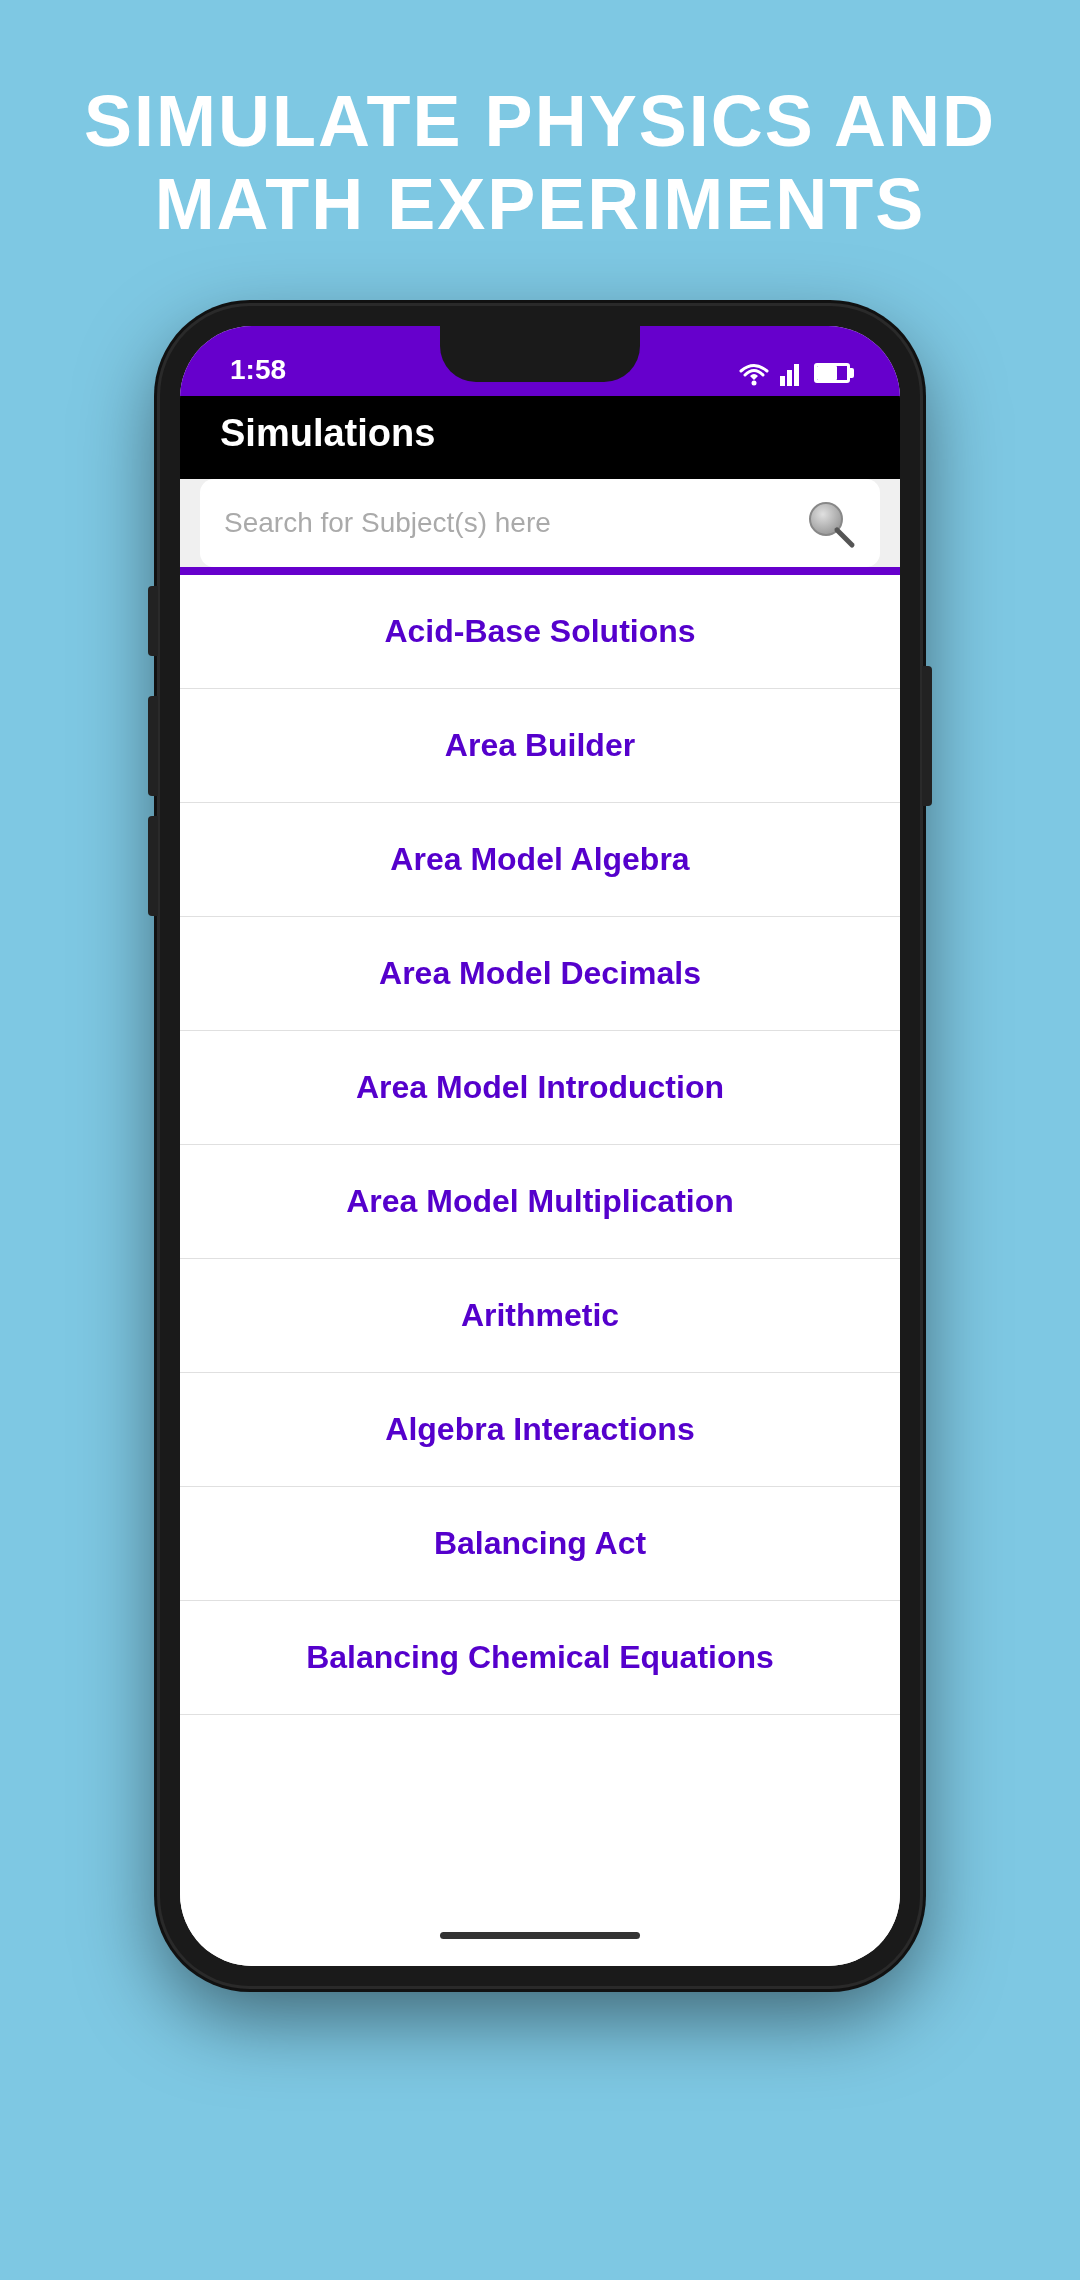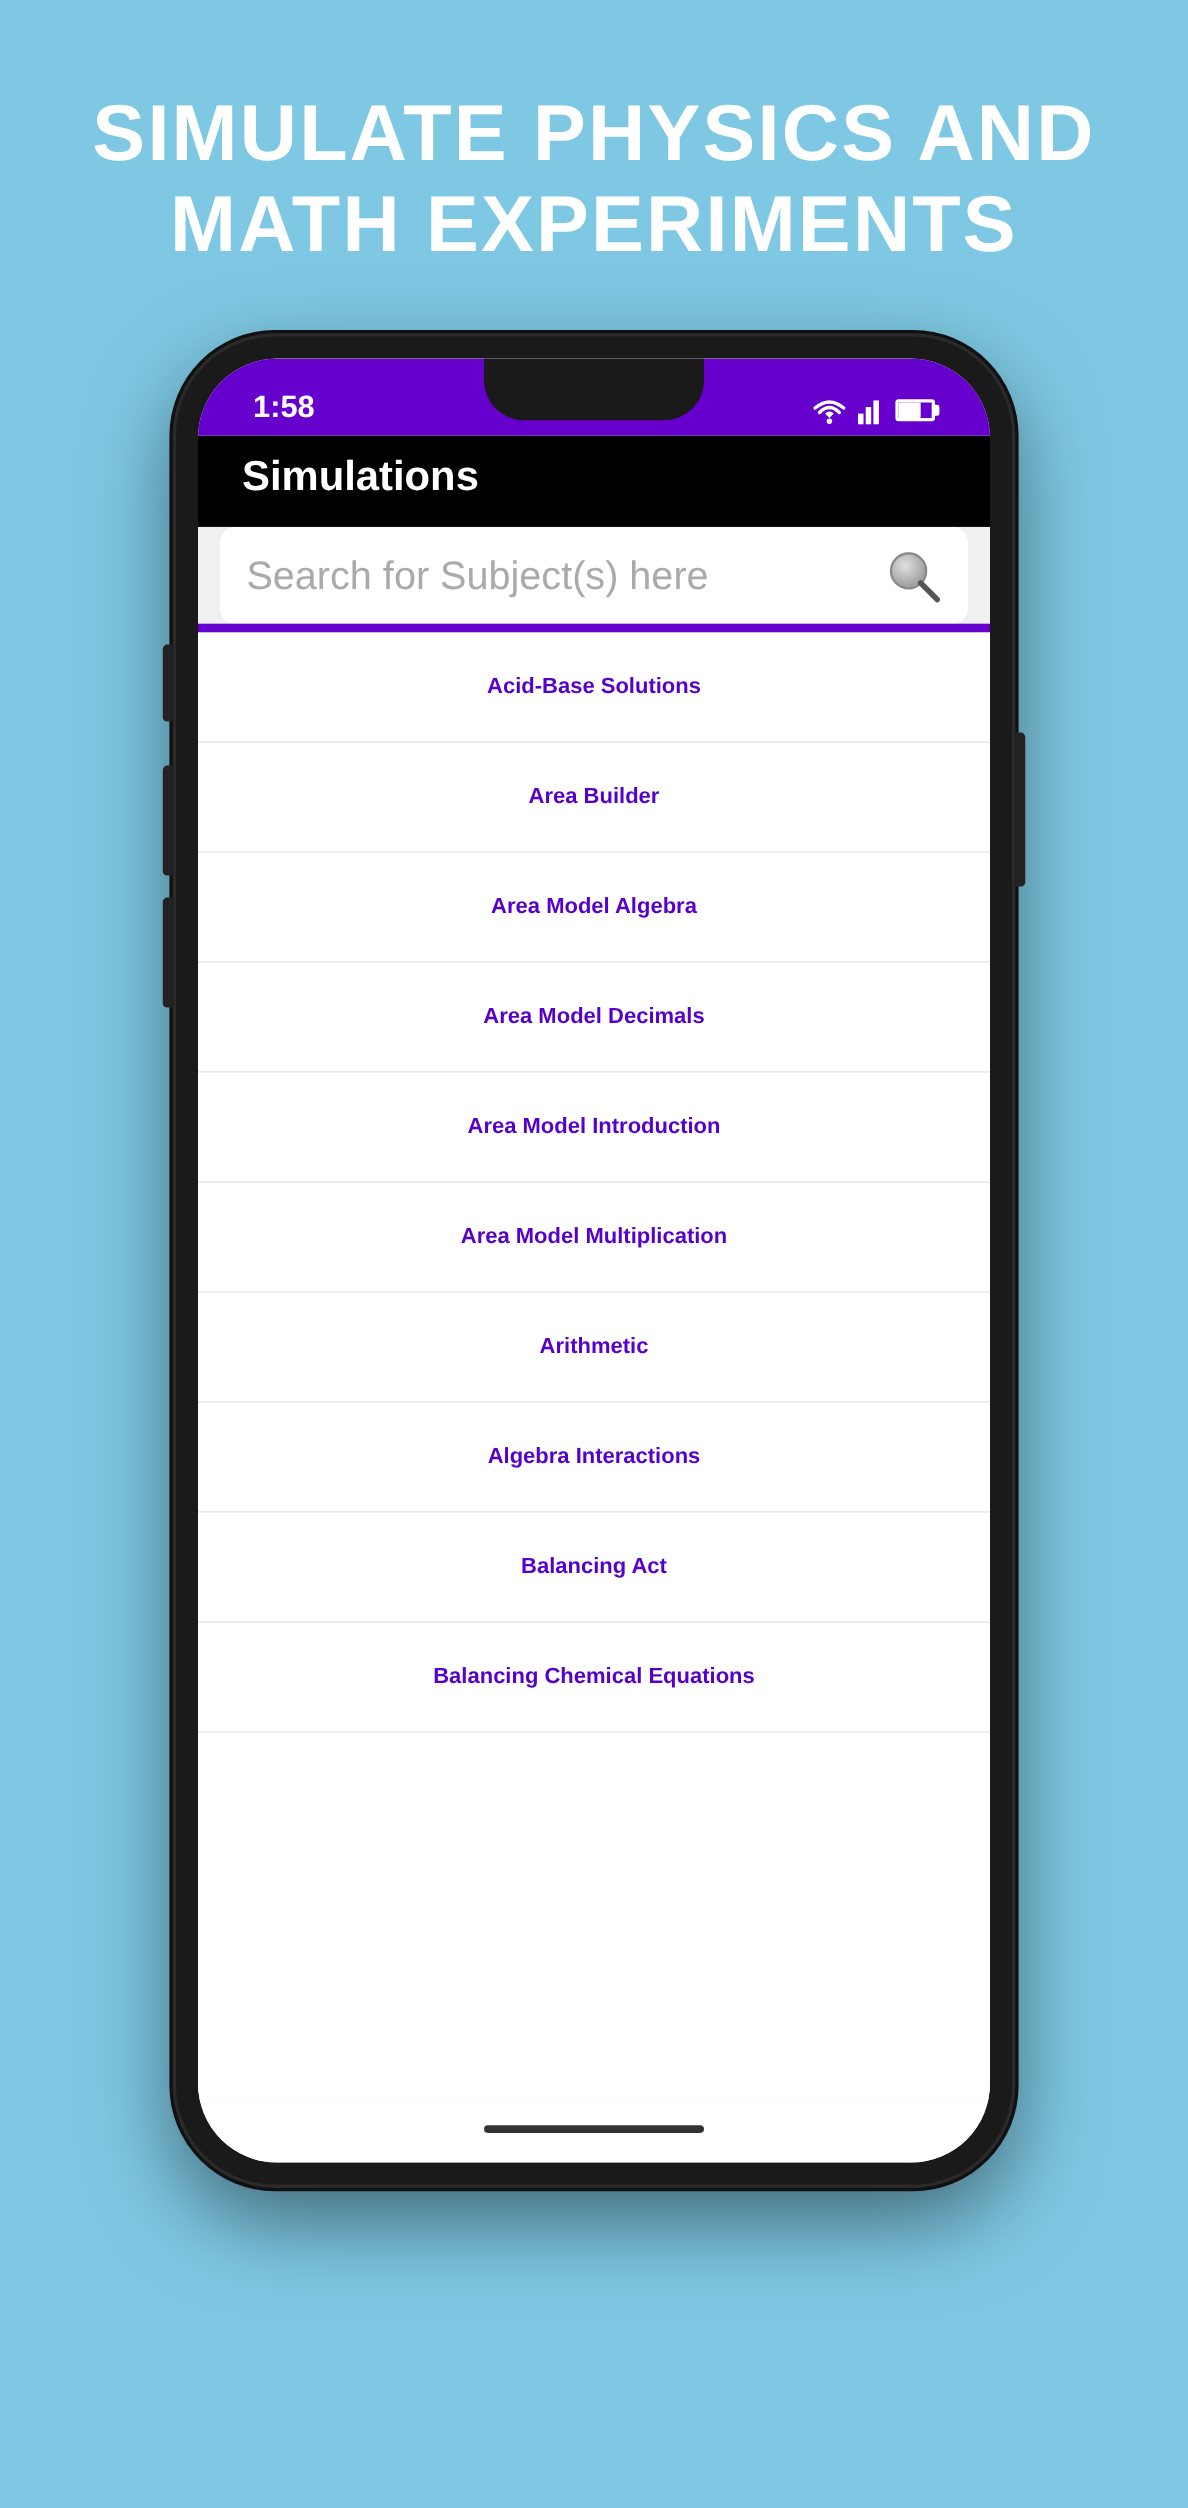--- a/index.html
+++ b/index.html
@@ -193,21 +193,21 @@
       border-radius: 14px;
       display: flex;
       align-items: center;
       padding: 18px 24px;
       flex-shrink: 0;
     }
 
     .search-input-text {
       flex: 1;
       color: #aaa;
-      font-size: 36px;
+      font-size: 28px;
     }
 
     .search-icon-container {
       width: 52px;
       height: 52px;
       position: relative;
     }
 
     
     .list-container {
@@ -221,21 +221,21 @@
       display: flex;
       align-items: center;
       justify-content: center;
       padding: 38px 30px;
       border-bottom: 1px solid #e0e0e0;
       cursor: pointer;
     }
 
     .list-item-text {
       color: #5500cc;
-      font-size: 20px;
+      font-size: 32px;
       font-weight: bold;
       text-align: center;
     }
 
     
     .home-bar {
       height: 60px;
       background: white;
       display: flex;
       align-items: center;

